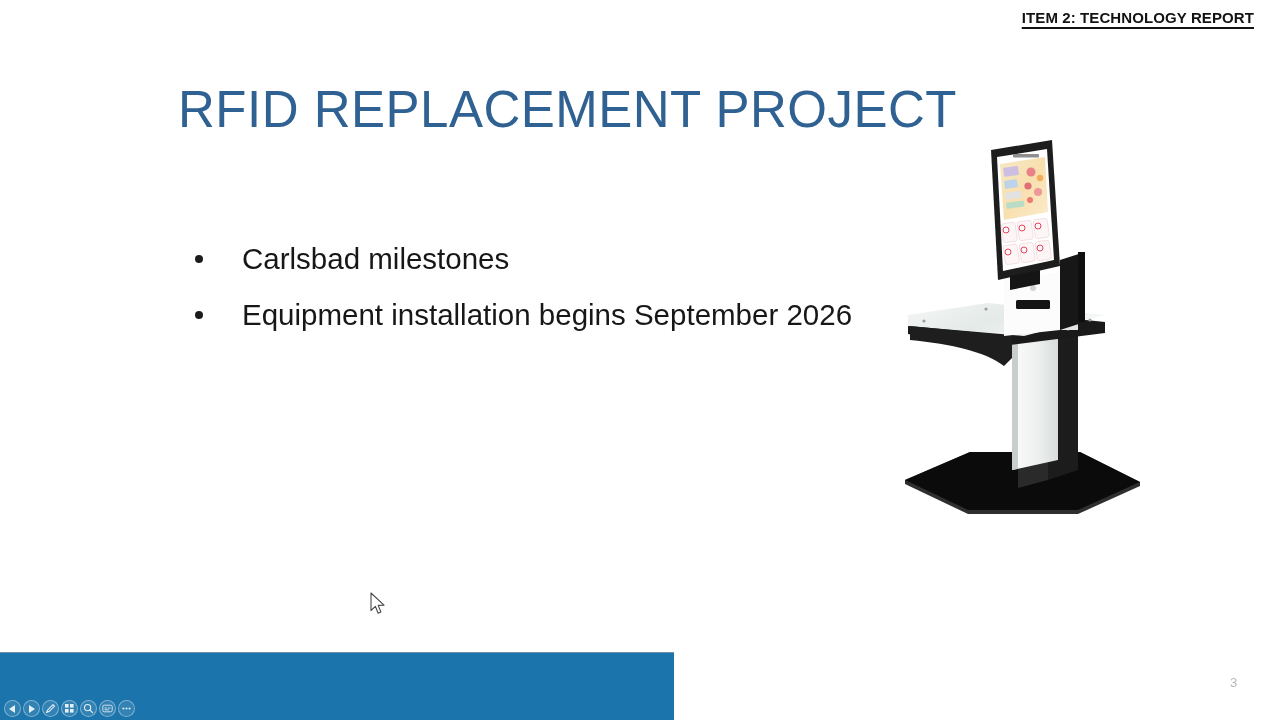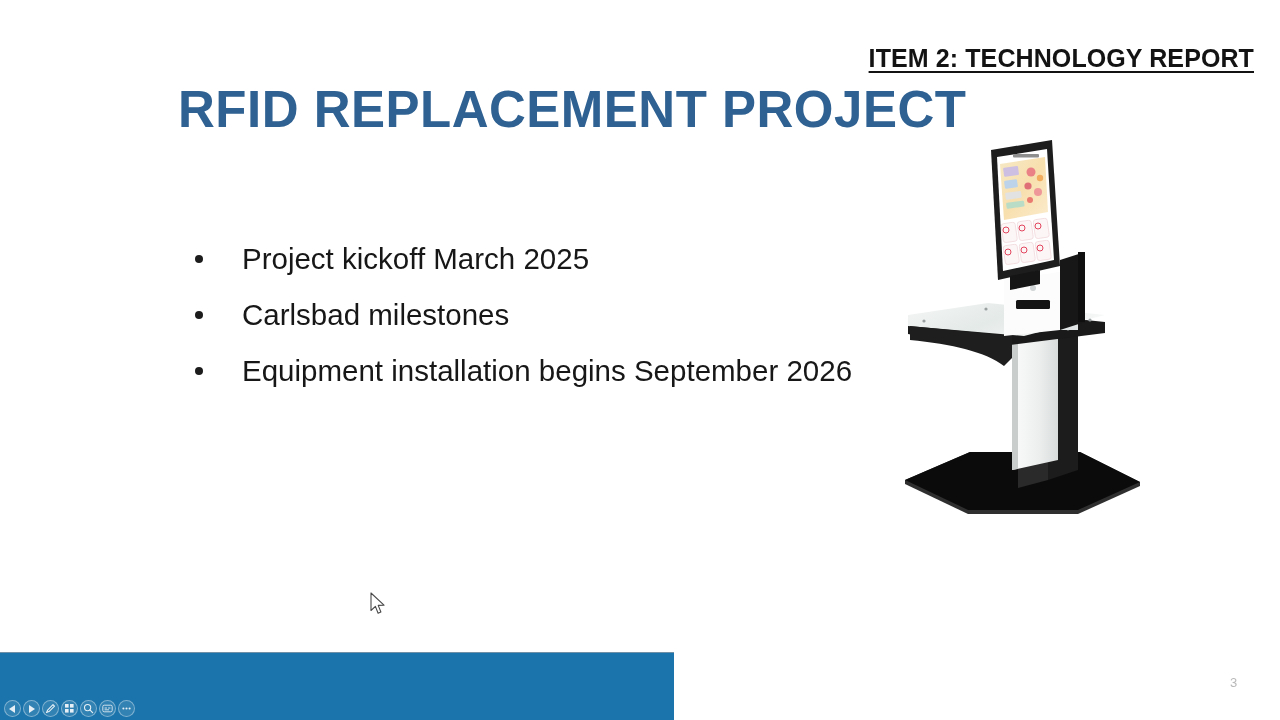--- a/index.html
+++ b/index.html
@@ -13,38 +13,37 @@
     position: relative;
     width: 1280px; height: 720px;
     background: #ffffff;
   }
 
   
   #header-item {
     position: absolute;
     top: 9px; right: 26px;
     font-family: "Liberation Sans", sans-serif;
-    font-size: 25px;
+    font-size: 15px;
     font-weight: bold;
     letter-spacing: 0.1px;
     color: #131313;
     text-decoration: underline;
     text-underline-offset: 4px;
     text-decoration-thickness: 2px;
     white-space: nowrap;
-    margin-top: 35px;
   }
 
   
   #slide-title {
     position: absolute;
     left: 178px; top: 80px;
     font-family: "Liberation Sans", sans-serif;
     font-size: 51px;
-    font-weight: 700;
+    font-weight: 400;
     letter-spacing: 0.5px;
     color: #2f6192;
     white-space: nowrap;
   }
 
   
   #bullet-list {
     position: absolute;
     left: 190px; top: 231px;
     width: 700px;
@@ -135,24 +134,20 @@
 </head>
 <body>
 
 <div id="slide-root">
 
   <div id="header-item">ITEM 2: TECHNOLOGY REPORT</div>
 
   <h1 id="slide-title">RFID REPLACEMENT PROJECT</h1>
 
   <ul id="bullet-list">
-    <li class="bullet-item">
-      <span class="bullet-dot"></span>
-      <span>Project kickoff March 2025</span>
-    </li>
     <li class="bullet-item">
       <span class="bullet-dot"></span>
       <span>Carlsbad milestones</span>
     </li>
     <li class="bullet-item">
       <span class="bullet-dot"></span>
       <span>Equipment installation begins September 2026</span>
     </li>
   </ul>
 

